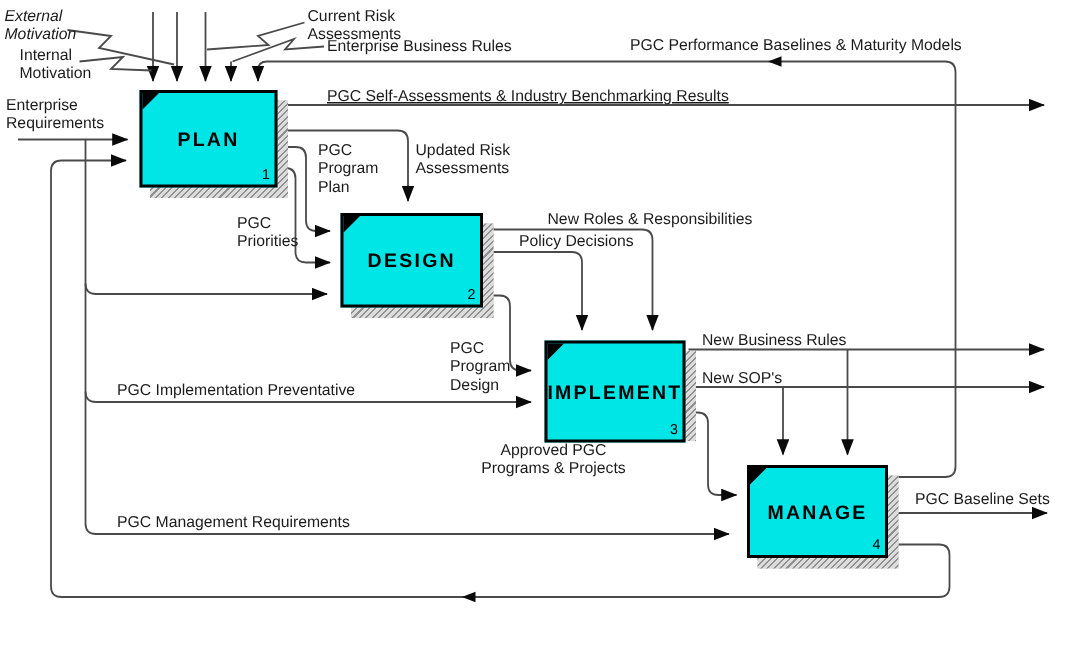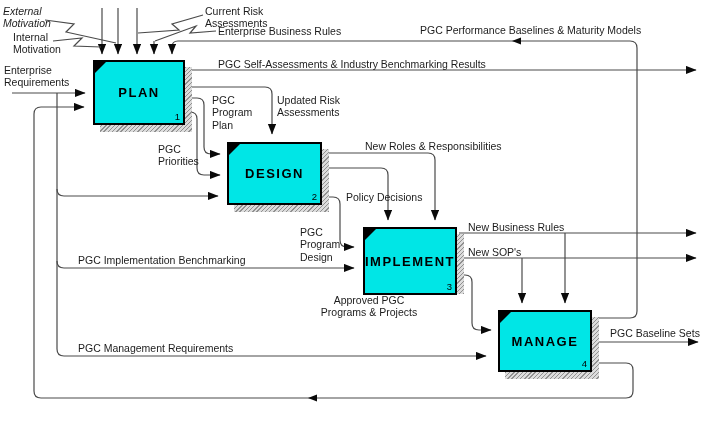--- a/index.html
+++ b/index.html
@@ -115,34 +115,34 @@
   <div class="lbl" style="left:3px;top:5px;font-style:italic;">External
 Motivation</div>
   <div class="lbl" style="left:13px;top:31px;">Internal
 Motivation</div>
   <div class="lbl" style="left:4px;top:64px;">Enterprise
 Requirements</div>
   <div class="lbl" style="left:205px;top:5px;">Current Risk
 Assessments</div>
   <div class="lbl" style="left:218px;top:25px;">Enterprise Business Rules</div>
   <div class="lbl" style="left:420px;top:24px;">PGC Performance Baselines &amp; Maturity Models</div>
-  <div class="lbl" style="left:218px;top:58px;">PGC Self-Assessments &amp; Industry Benchmarking Results</div>
+  <div class="lbl" style="left:218px;top:58px;text-decoration:underline;">PGC Self-Assessments &amp; Industry Benchmarking Results</div>
   <div class="lbl" style="left:212px;top:94px;">PGC
 Program
 Plan</div>
   <div class="lbl" style="left:277px;top:94px;">Updated Risk
 Assessments</div>
   <div class="lbl" style="left:158px;top:143px;">PGC
 Priorities</div>
   <div class="lbl" style="left:365px;top:140px;">New Roles &amp; Responsibilities</div>
-  <div class="lbl" style="left:346px;top:155px;margin-top:36px;">Policy Decisions</div>
+  <div class="lbl" style="left:346px;top:155px;">Policy Decisions</div>
   <div class="lbl" style="left:300px;top:226px;">PGC
 Program
 Design</div>
-  <div class="lbl" style="left:78px;top:254px;">PGC Implementation Benchmarking</div>
+  <div class="lbl" style="left:78px;top:254px;">PGC Implementation Preventative</div>
   <div class="lbl" style="left:468px;top:221px;text-align:center;">New Business Rules</div>
   <div class="lbl" style="left:468px;top:246px;">New SOP's</div>
   <div class="lbl" style="left:313px;top:294px;width:112px;text-align:center;">Approved PGC
 Programs &amp; Projects</div>
   <div class="lbl" style="left:78px;top:342px;">PGC Management Requirements</div>
   <div class="lbl" style="left:610px;top:327px;">PGC Baseline Sets</div>
 
 </div>
 
 </body></html>

